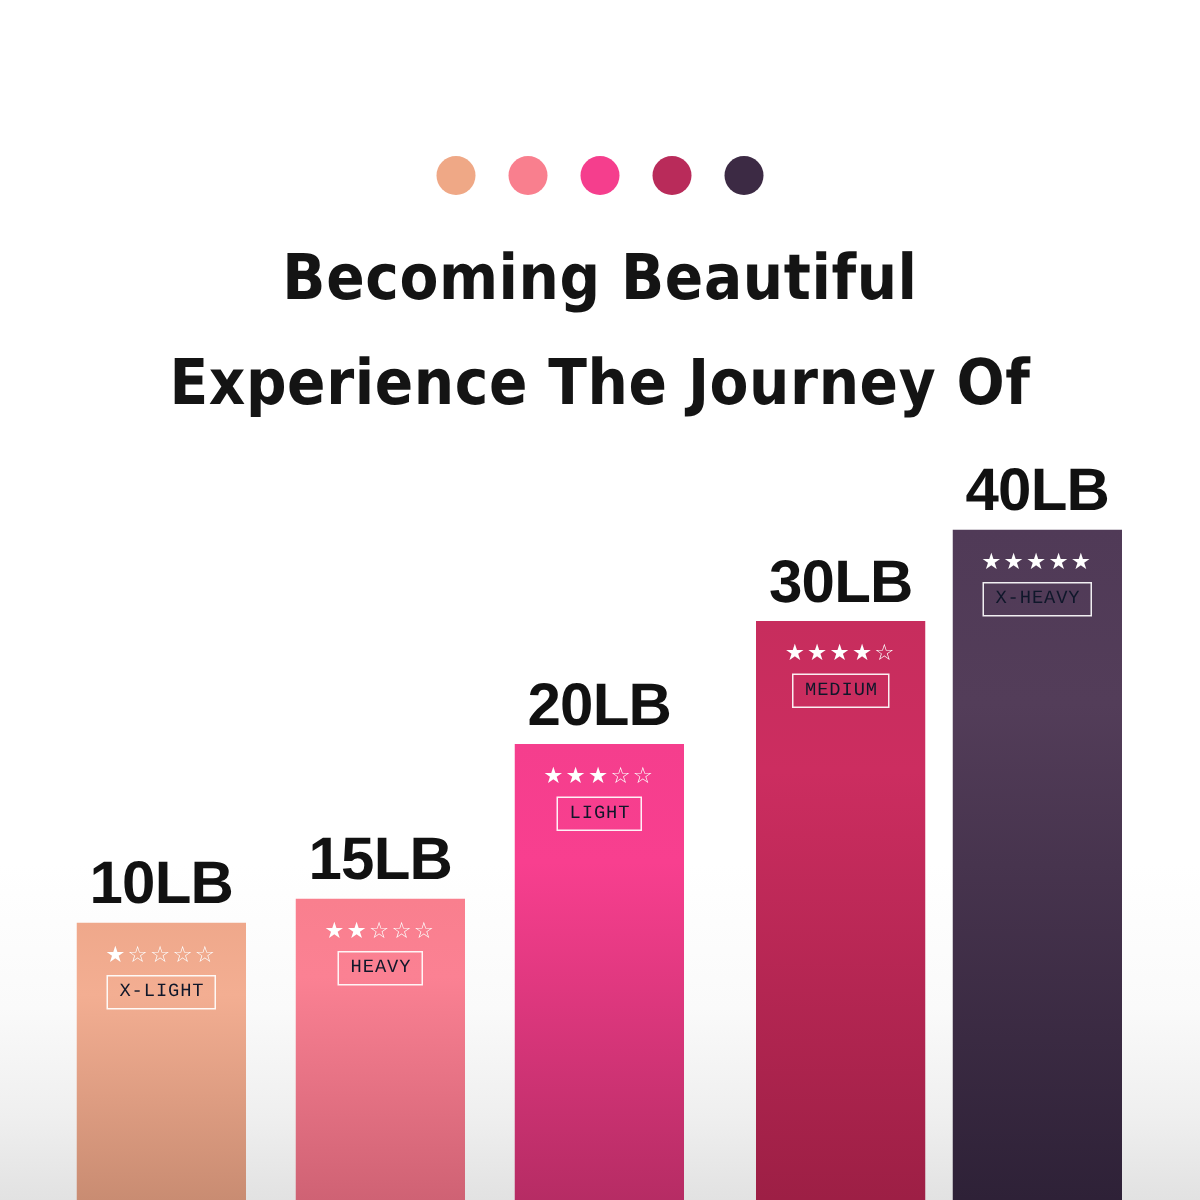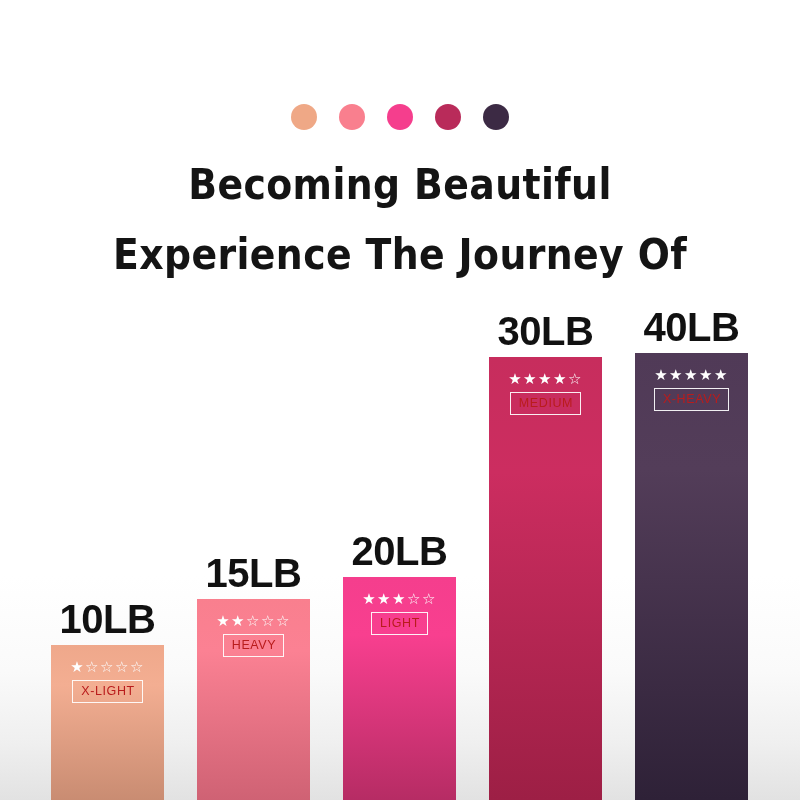--- a/index.html
+++ b/index.html
@@ -104,77 +104,77 @@
     font-size:15px;
     line-height:15px;
     letter-spacing:1.5px;
     color:#ffffff;
     white-space:nowrap;
     text-shadow:0 0 1px rgba(0,0,0,.05);
   }
 
   .badge {
     border:1.6px solid rgba(255,255,255,.92);
-    color:#b91c1c;
+    color:#0f172a;
     font-size:12.5px;
     line-height:13px;
     padding:4px 7px 4px 8px;
     letter-spacing:0.6px;
     white-space:nowrap;
-    font-family:Liberation Sans, sans-serif;
+    font-family:Liberation Mono, monospace;
   }
 </style>
 </head>
 <body>
 
 <div id="dots-row">
     <span class="dot" style="background: rgb(239, 168, 134);"></span>
     <span class="dot" style="background: rgb(249, 127, 142);"></span>
     <span class="dot" style="background: rgb(245, 62, 141);"></span>
     <span class="dot" style="background: rgb(185, 43, 90);"></span>
     <span class="dot" style="background: rgb(60, 42, 68);"></span>
   </div>
 
 <h1 id="page-title">
   <span class="tline">Becoming Beautiful</span>
   <span class="tline">Experience The Journey Of</span>
 </h1>
 
 <div id="chart">
-    <div class="bar-col" style="left: 0px; height: 155px;">
+    <div class="bar-col" style="left: 0px; height: 185px;">
       <div class="bar-weight">10LB</div>
       <div class="bar-body">
         <div class="bar-inner" style="background: linear-gradient(rgb(239, 168, 139) 0%, rgb(243, 174, 146) 26%, rgb(201, 140, 114) 100%);"></div>
         <div class="bar-meta">
           <div class="stars">★☆☆☆☆</div>
           <div class="badge">X-LIGHT</div>
         </div>
       </div>
     </div>
     <div class="bar-col" style="left: 146px; height: 201px;">
       <div class="bar-weight">15LB</div>
       <div class="bar-body">
         <div class="bar-inner" style="background: linear-gradient(rgb(249, 127, 142) 0%, rgb(251, 129, 147) 26%, rgb(207, 98, 116) 100%);"></div>
         <div class="bar-meta">
           <div class="stars">★★☆☆☆</div>
           <div class="badge">HEAVY</div>
         </div>
       </div>
     </div>
-    <div class="bar-col" style="left: 292px; height: 223px;">
+    <div class="bar-col" style="left: 292px; height: 304px;">
       <div class="bar-weight">20LB</div>
       <div class="bar-body">
         <div class="bar-inner" style="background: linear-gradient(rgb(245, 62, 141) 0%, rgb(248, 63, 143) 26%, rgb(182, 44, 100) 100%);"></div>
         <div class="bar-meta">
           <div class="stars">★★★☆☆</div>
           <div class="badge">LIGHT</div>
         </div>
       </div>
     </div>
-    <div class="bar-col" style="left: 438px; height: 443px;">
+    <div class="bar-col" style="left: 453px; height: 386px;">
       <div class="bar-weight">30LB</div>
       <div class="bar-body">
         <div class="bar-inner" style="background: linear-gradient(rgb(199, 45, 93) 0%, rgb(204, 45, 96) 26%, rgb(157, 31, 69) 100%);"></div>
         <div class="bar-meta">
           <div class="stars">★★★★☆</div>
           <div class="badge">MEDIUM</div>
         </div>
       </div>
     </div>
     <div class="bar-col" style="left: 584px; height: 447px;">

